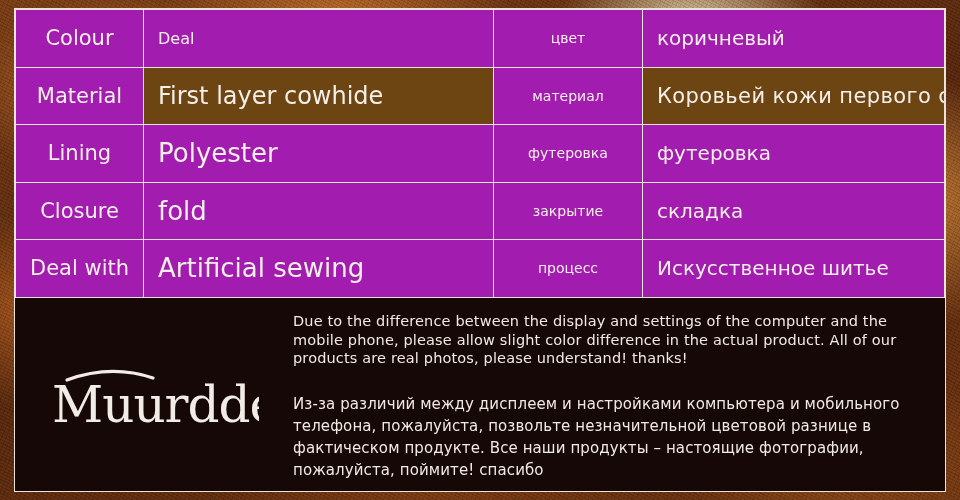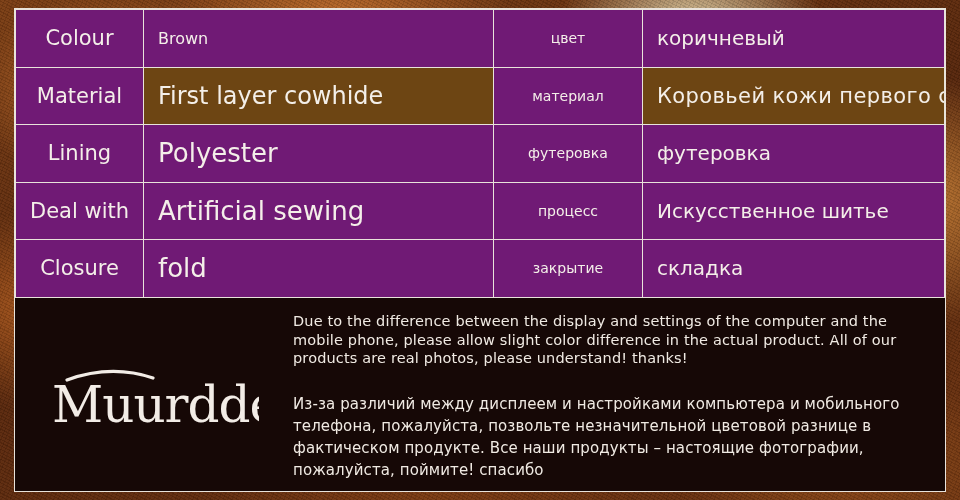--- a/index.html
+++ b/index.html
@@ -61,21 +61,21 @@
   }
 
   .spec-table {
     border-collapse: collapse;
     table-layout: fixed;
     width: 100%;
   }
   .spec-table tr { height: 57.5px; }
   .spec-table td {
     border: 1px solid #e9e3db;
-    background: #701a75;
+    background: #a21caf;
     color: #f4efe9;
     padding: 0 0 0 14px;
     vertical-align: middle;
     white-space: nowrap;
     overflow: hidden;
   }
   .spec-table td.label-en {
     width: 123px;
     text-align: center;
     padding: 0 2px;
@@ -154,51 +154,51 @@
   <div id="bg-texture"></div>
   <div id="bg-grain"></div>
 
   <div id="panel">
 
     <table class="spec-table">
       <tbody>
 
         <tr>
           <td class="label-en">Colour</td>
-          <td class="value-en small">Brown</td>
+          <td class="value-en small">Deal</td>
           <td class="label-ru">цвет</td>
           <td class="value-ru">коричневый</td>
         </tr>
 
         <tr class="is-highlight">
           <td class="label-en">Material</td>
           <td class="value-en">First layer cowhide</td>
           <td class="label-ru">материал</td>
           <td class="value-ru">Коровьей кожи первого слоя</td>
         </tr>
 
         <tr>
           <td class="label-en">Lining</td>
           <td class="value-en">Polyester</td>
           <td class="label-ru">футеровка</td>
           <td class="value-ru">футеровка</td>
         </tr>
 
         <tr>
+          <td class="label-en">Closure</td>
+          <td class="value-en">fold</td>
+          <td class="label-ru">закрытие</td>
+          <td class="value-ru">складка</td>
+        </tr>
+
+        <tr>
           <td class="label-en">Deal with</td>
           <td class="value-en">Artificial sewing</td>
           <td class="label-ru">процесс</td>
           <td class="value-ru">Искусственное шитье</td>
-        </tr>
-
-        <tr>
-          <td class="label-en">Closure</td>
-          <td class="value-en">fold</td>
-          <td class="label-ru">закрытие</td>
-          <td class="value-ru">складка</td>
         </tr>
 
       </tbody>
     </table>
 
     <div id="disclaimer">
 
       <div id="brand">
         <svg width="210" height="70" viewBox="0 0 210 70" aria-hidden="true">
           <path d="M18 14 Q 62 -2 104 12" fill="none" stroke="#f2ece6" stroke-width="3.2" stroke-linecap="round"></path>

